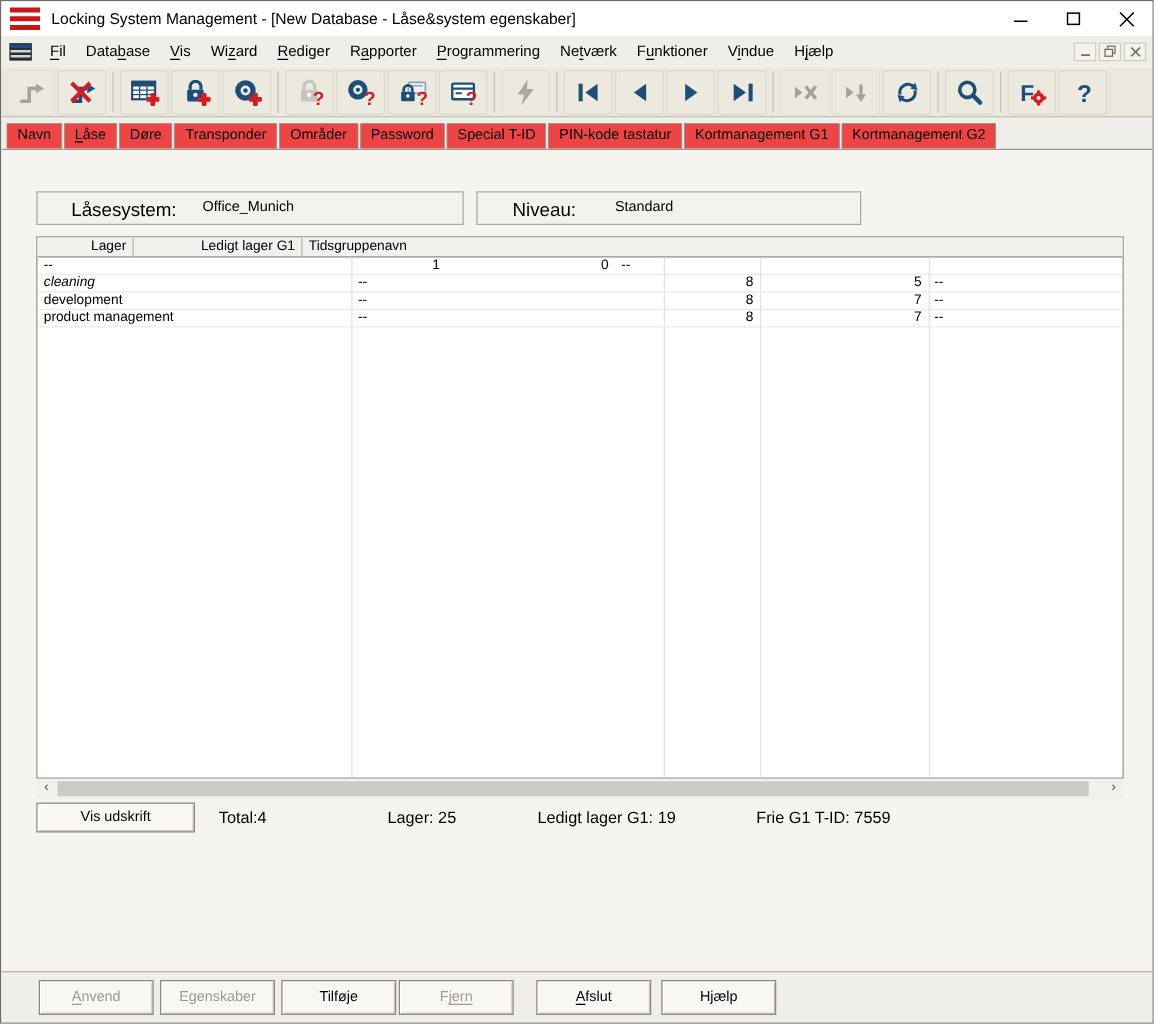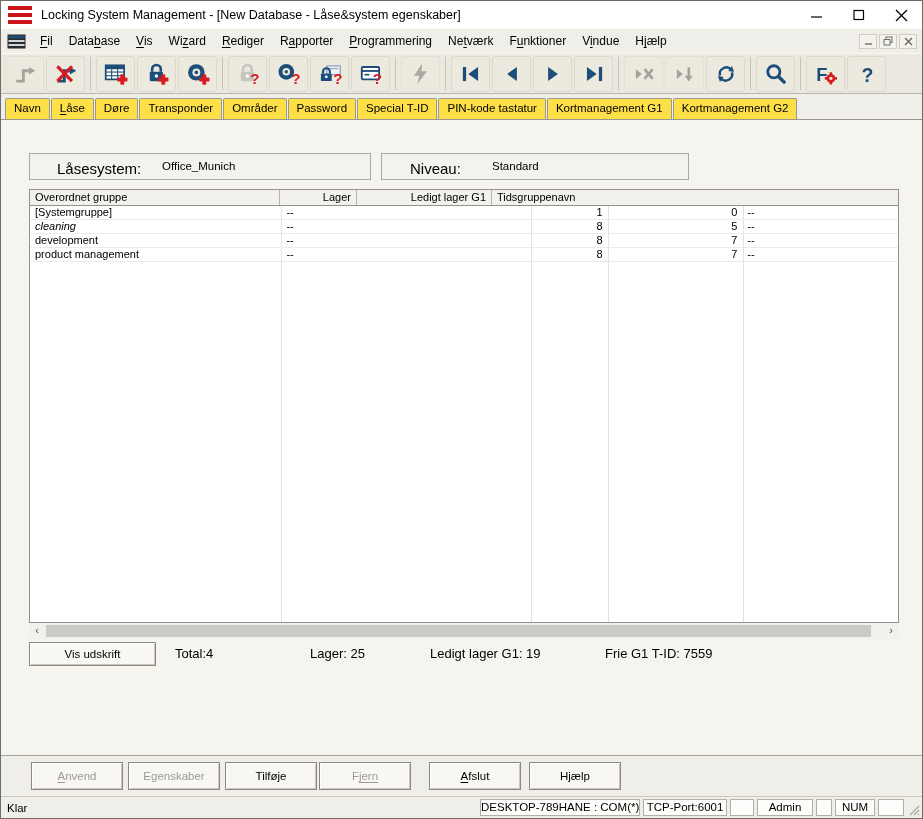--- a/index.html
+++ b/index.html
@@ -26,21 +26,21 @@
 
   
   .toolbar { height:41px; background:#ebe9df; border-top:1px solid #f8f7f2; border-bottom:1px solid #b9b6ac; display:flex; align-items:center; padding-left:3px; flex:0 0 auto; }
   .tb-btn { width:39px; height:36px; margin:0 1px; border:1px solid #dbd8cc; border-radius:3px; background:#eceade; display:flex; align-items:center; justify-content:center; }
   .tb-btn svg { width:26px; height:26px; display:block; }
   .tb-btn.disabled { border-color:#e2dfd4; }
   .tb-sep { width:1px; height:33px; background:#c6c3b7; margin:0 4px; flex:0 0 auto; }
 
   
   .tabbar { height:25px; background:#efeee8; display:flex; align-items:flex-end; padding-left:4px; flex:0 0 auto; }
-  .tab { height:21px; line-height:19px; padding:0 8px; border:1px solid #9a988e; border-bottom:none; border-radius:2px 2px 0 0; background:#fde047; margin-right:1px; font-size:11.5px; white-space:nowrap; position:relative; }
+  .tab { height:21px; line-height:19px; padding:0 8px; border:1px solid #9a988e; border-bottom:none; border-radius:2px 2px 0 0; background:#ef4444; margin-right:1px; font-size:11.5px; white-space:nowrap; position:relative; }
   .tab.active { height:25px; line-height:23px; background:#f5f4ef; z-index:3; margin-bottom:-1px; padding:0 10px; }
 
   
   .page { flex:1 1 auto; background:#f5f4ef; border-top:1px solid #9a988e; border-bottom:1px solid #a5a297; position:relative; }
   .fieldbox { position:absolute; top:33px; height:27px; border:1px solid #abaaa2; background:#f3f2ec; }
   .fieldbox .flabel { position:absolute; top:6px; font-size:15px; }
   .fieldbox .fvalue { position:absolute; top:6px; font-size:11.5px; }
   #fieldbox-system { left:28px; width:342px; }
   #fieldbox-system .flabel { left:27px; }
   #fieldbox-system .fvalue { left:132px; }
@@ -331,32 +331,30 @@
       <span class="flabel">Låsesystem:</span>
       <span class="fvalue">Office_Munich</span>
     </div>
     <div class="fieldbox" id="fieldbox-level">
       <span class="flabel">Niveau:</span>
       <span class="fvalue">Standard</span>
     </div>
 
     <div class="grid">
       <div class="grid-header" id="grid-header">
-          <div class="gh-cell" style="width: 250px;">Overordnet gruppe</div>
           <div class="gh-cell al-r" style="width: 77px;">Lager</div>
           <div class="gh-cell al-r" style="width: 135px;">Ledigt lager G1</div>
           <div class="gh-cell" style="width: 156px;">Tidsgruppenavn</div>
         </div>
       <div class="grid-body" id="grid-body">
           <div class="col-line" style="left: 251px;"></div>
           <div class="col-line" style="left: 501px;"></div>
           <div class="col-line" style="left: 578px;"></div>
           <div class="col-line" style="left: 713px;"></div>
           <div class="grid-row">
-            <div class="gr-cell" style="width: 252px;">[Systemgruppe]</div>
             <div class="gr-cell" style="width: 250px;">--</div>
             <div class="gr-cell al-r" style="width: 77px;">1</div>
             <div class="gr-cell al-r" style="width: 135px;">0</div>
             <div class="gr-cell" style="width: 156px;">--</div>
           </div>
           <div class="grid-row">
             <div class="gr-cell" style="width: 252px; font-style: italic;">cleaning</div>
             <div class="gr-cell" style="width: 250px;">--</div>
             <div class="gr-cell al-r" style="width: 77px;">8</div>
             <div class="gr-cell al-r" style="width: 135px;">5</div>
@@ -394,31 +392,14 @@
 
   <div class="btnrow" id="btnrow">
       <div class="dlg-btn disabled" style="left: 30px;"><span class="mn">A</span>nvend</div>
       <div class="dlg-btn disabled" style="left: 127px;">Egenskaber</div>
       <div class="dlg-btn" style="left: 224px;">Tilføje</div>
       <div class="dlg-btn disabled" style="left: 318px;">F<span class="mn">jern</span></div>
       <div class="dlg-btn" style="left: 428px;"><span class="mn">A</span>fslut</div>
       <div class="dlg-btn" style="left: 528px;">Hjælp</div>
     </div>
 
-  <div class="statusbar">
-    <span class="status-ready">Klar</span>
-    <div class="status-cells" id="status-cells">
-        <div class="status-cell" style="width: 160px;">DESKTOP-789HANE : COM(*)</div>
-        <div class="status-cell" style="width: 84px;">TCP-Port:6001</div>
-        <div class="status-cell" style="width: 24px;"></div>
-        <div class="status-cell" style="width: 56px;">Admin</div>
-        <div class="status-cell" style="width: 16px;"></div>
-        <div class="status-cell" style="width: 40px;">NUM</div>
-        <div class="status-cell" style="width: 26px;"></div>
-      </div>
-    <svg class="grip" width="13" height="13">
-      <line x1="3" y1="12" x2="12" y2="3" stroke="#aeaba1" stroke-width="1.4"></line>
-      <line x1="7" y1="12" x2="12" y2="7" stroke="#aeaba1" stroke-width="1.4"></line>
-      <line x1="11" y1="12" x2="12" y2="11" stroke="#aeaba1" stroke-width="1.4"></line>
-    </svg>
-  </div>
 
 </div>
 
 </body></html>

